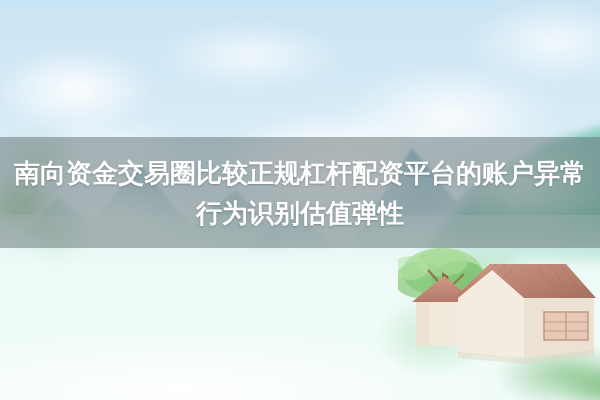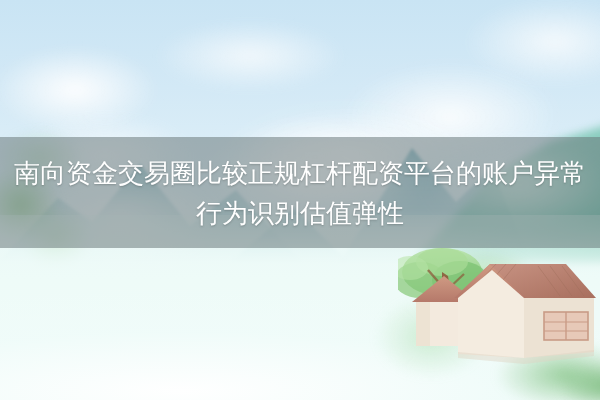--- a/index.html
+++ b/index.html
@@ -102,21 +102,21 @@
     align-items: center;
     justify-content: center;
   }
 
   #banner-title {
     margin: 0;
     width: 596px;
     text-align: center;
     color: #ffffff;
     font-family: "DejaVu Sans", "Liberation Sans", sans-serif;
-    font-weight: 400;
+    font-weight: 700;
     font-size: 26px;
     line-height: 40px;
     letter-spacing: 0px;
     text-shadow: 0 1px 2px rgba(60,70,70,.35);
     white-space: pre-line;
   }
 
   
   #illustration {
     position: absolute;

